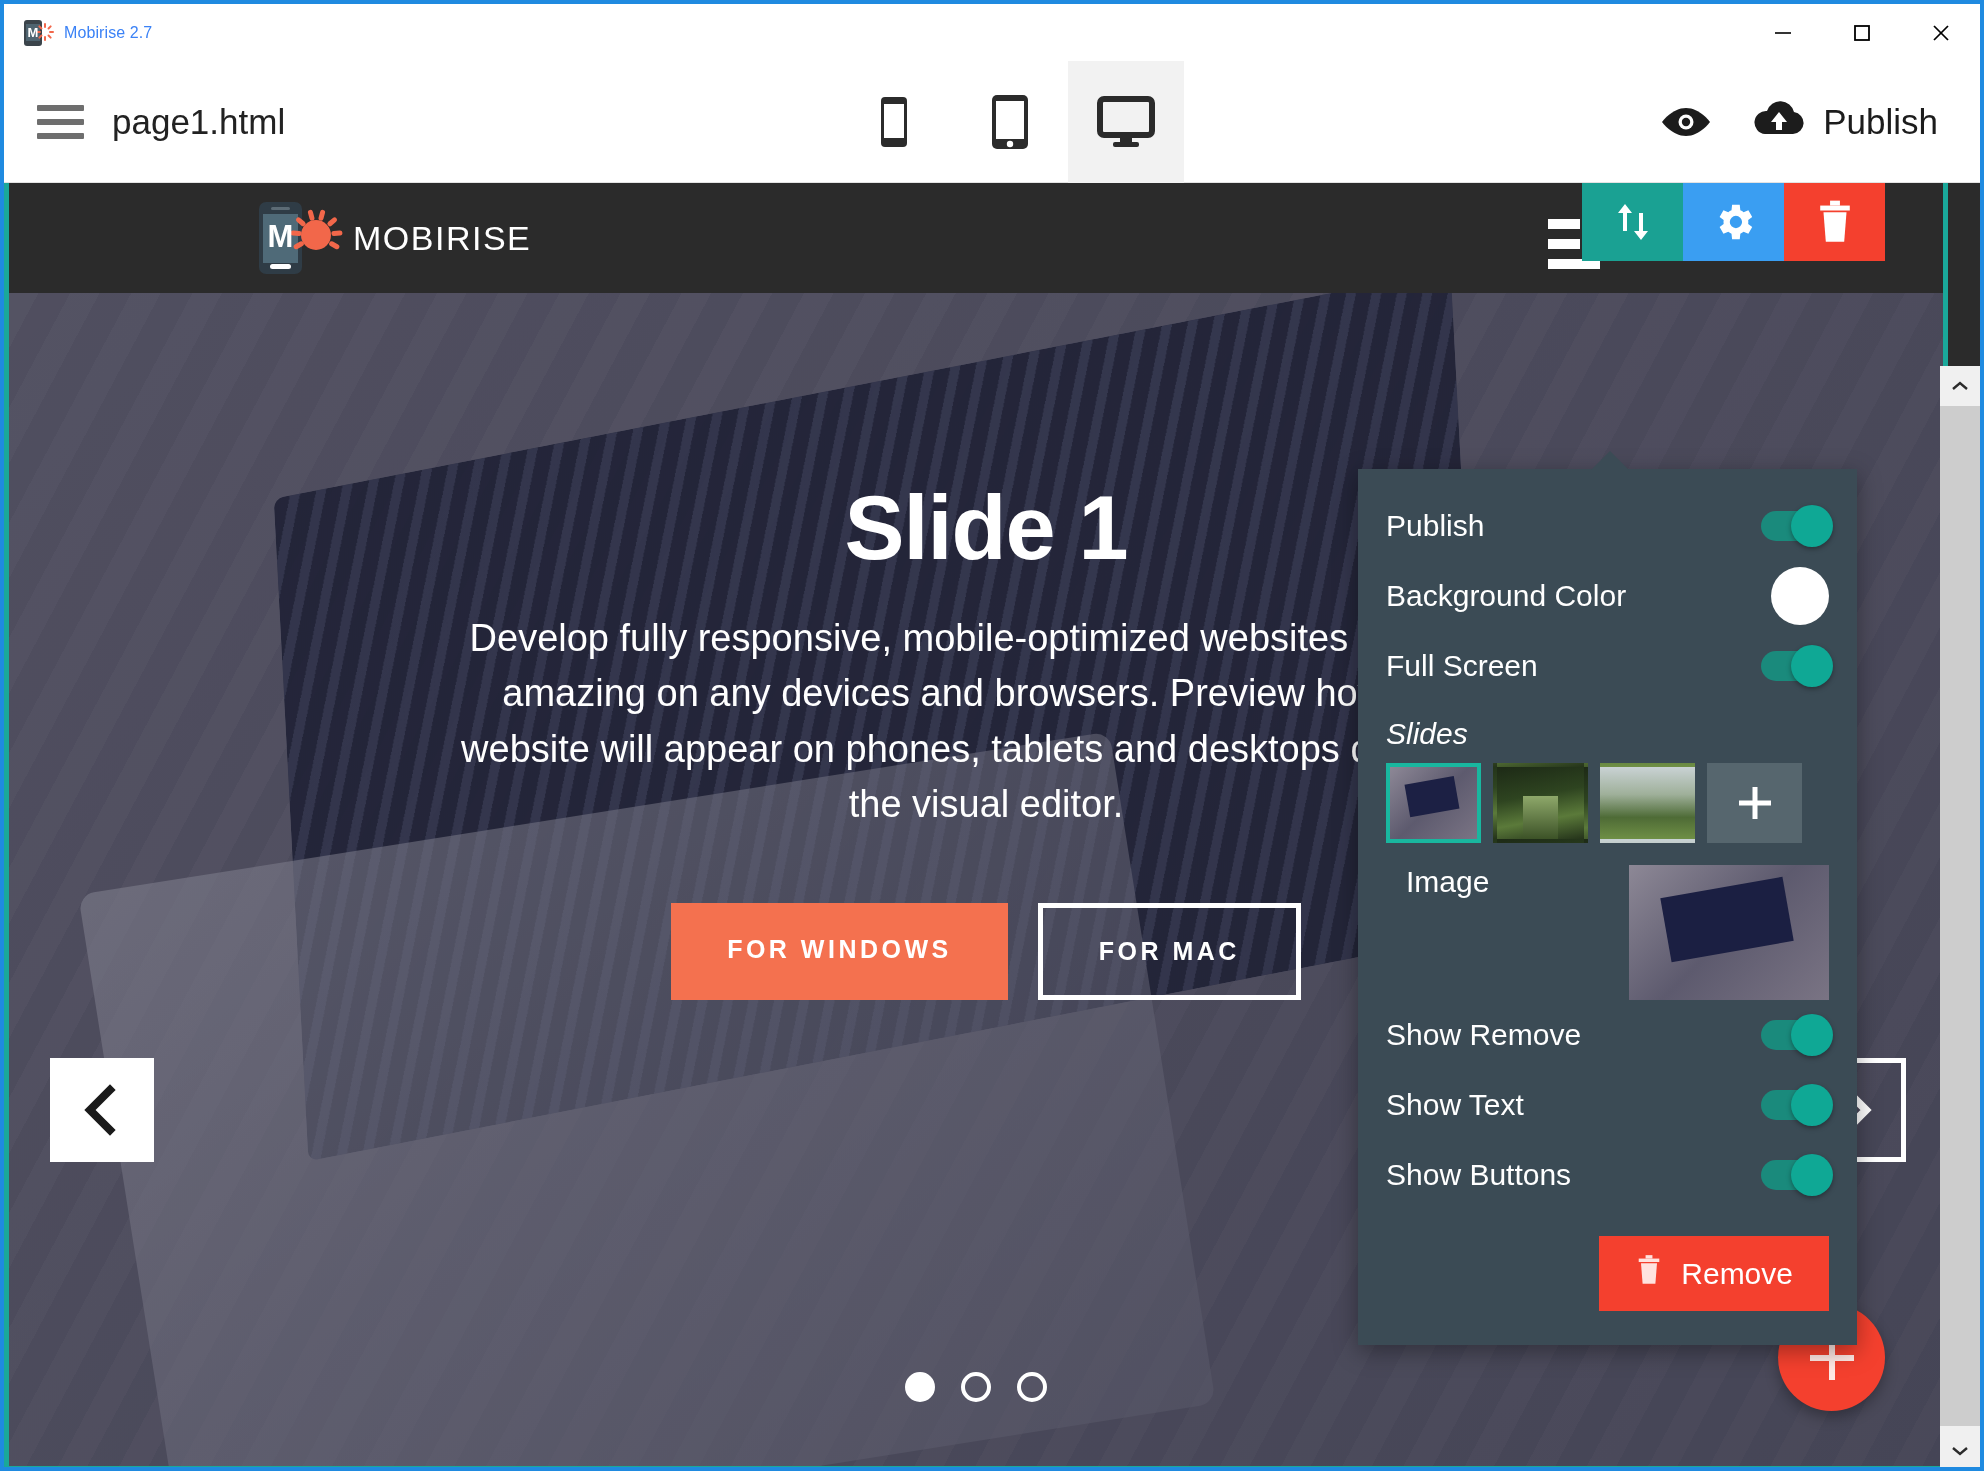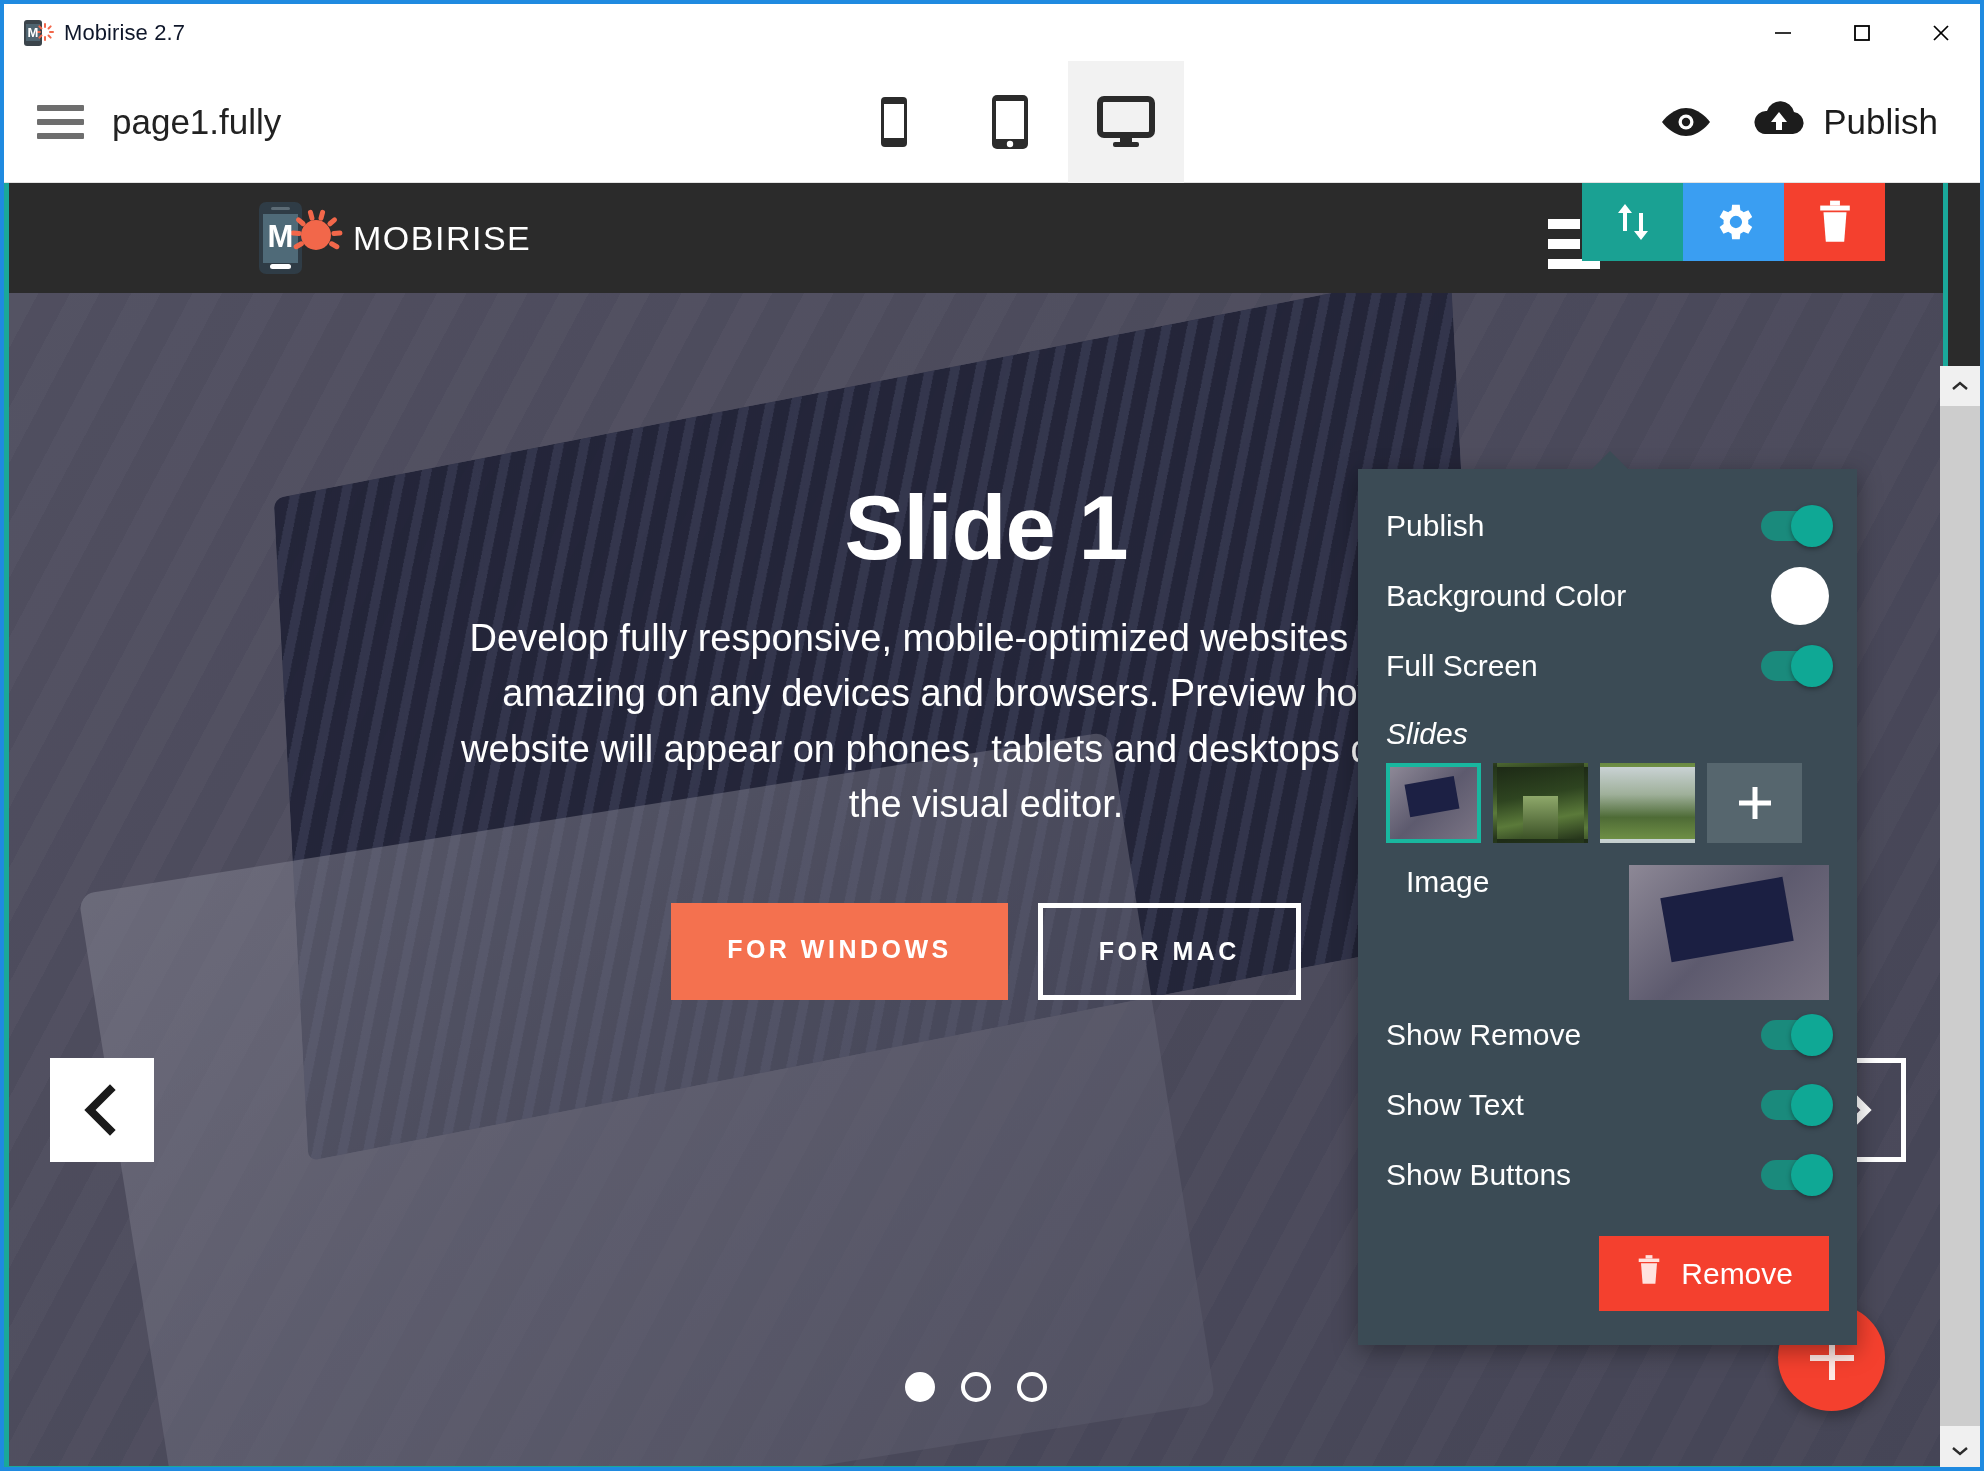--- a/index.html
+++ b/index.html
@@ -68,22 +68,22 @@
   }
   .mini-sun i {
     position: absolute;
     left: 7px; top: -1px;
     width: 2px; height: 5px;
     background: #f2674a;
     border-radius: 1px;
     transform-origin: 1px 9px;
   }
   .titlebar-text {
-    font-size: 22px;
-    color: #0f172a;
+    font-size: 16px;
+    color: #3b82f6;
     letter-spacing: 0.1px;
   }
   .win-controls {
     position: absolute;
     right: 0; top: 0;
     height: 57px;
     display: flex;
   }
   .win-btn {
     width: 79px; height: 57px;
@@ -632,21 +632,21 @@
       </div>
     </div>
   </div>
 
   <div class="toolbar">
     <div class="hamburger">
       <span></span>
         <span></span>
         <span></span>
     </div>
-    <div class="filename">page1.fully</div>
+    <div class="filename">page1.html</div>
 
     <div class="device-tabs">
       <div class="device-tab">
         <svg width="36" height="54" viewBox="0 0 36 54">
             <rect x="5" y="2" width="26" height="50" rx="4" fill="#2b2b2b"></rect>
             <rect x="8" y="9" width="20" height="34" fill="#fff"></rect>
           </svg>
       </div>
       <div class="device-tab">
         <svg width="46" height="58" viewBox="0 0 46 58">

